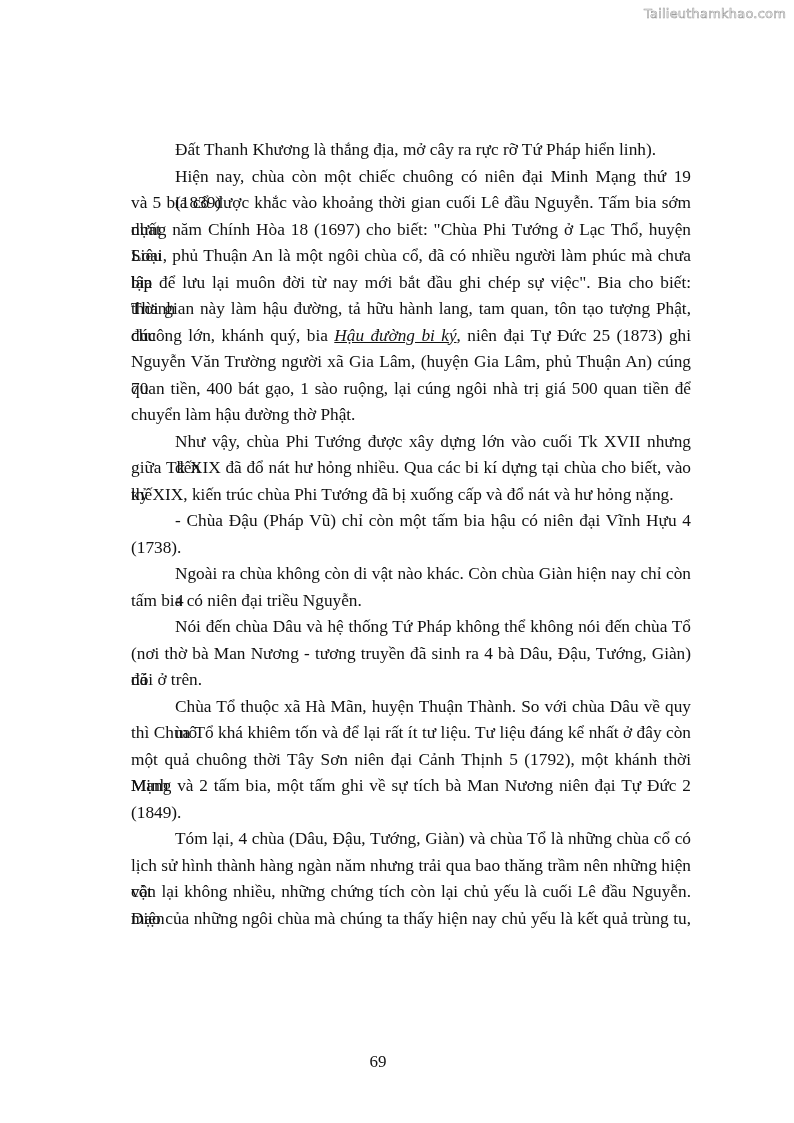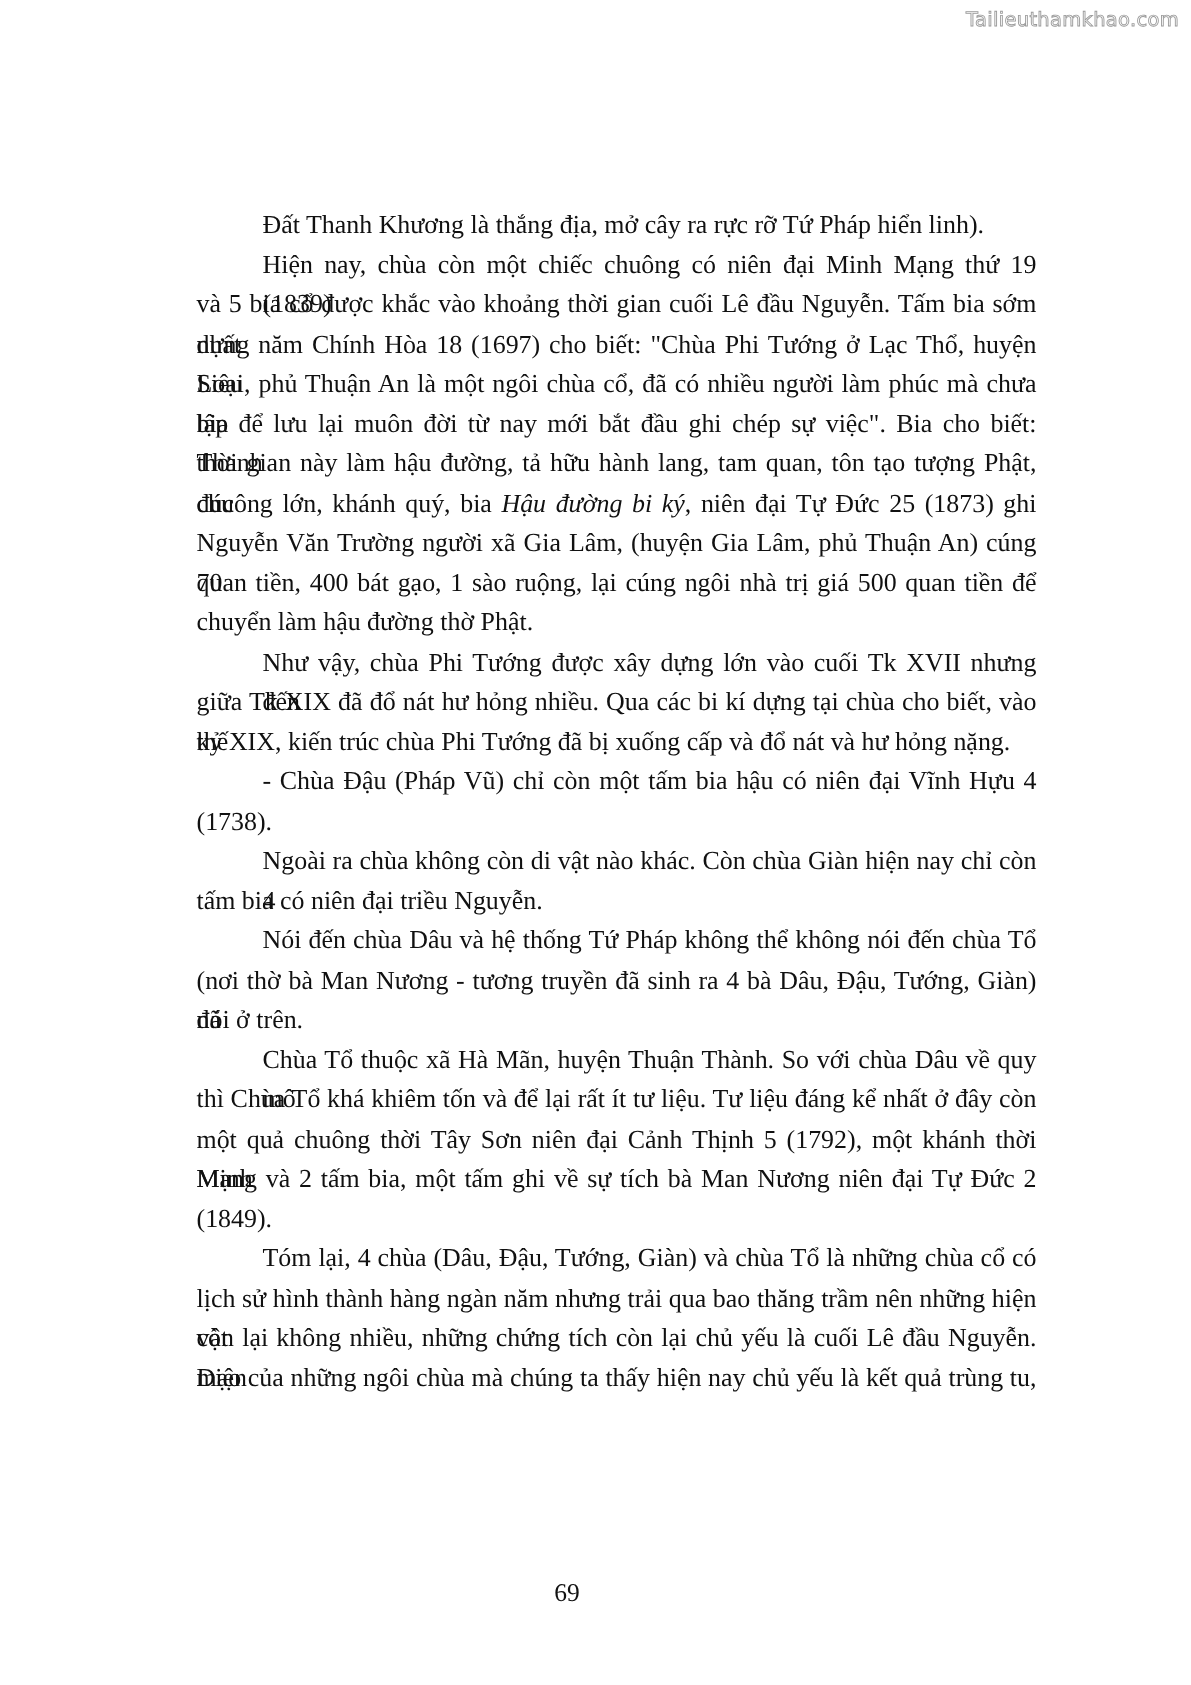--- a/index.html
+++ b/index.html
@@ -16,21 +16,21 @@
     font-family: "Liberation Serif", serif; font-size: 17.3px;
     line-height: 26.5px; color: #111111; margin-top: 26px;
   }
   .line { display: block; white-space: nowrap; height: 26.5px; }
   .just { text-align: justify; text-align-last: justify; white-space: normal; }
   .indent { padding-left: 44px; }
   .page-number {
     position: absolute; top: 1052px; left: 0; width: 756px; text-align: center;
     font-family: "Liberation Serif", serif; font-size: 17px; color: #111;
   }
-  i { font-style: italic; }
+  i { font-style: italic; text-decoration: underline; }
 </style>
 </head>
 <body>
 
 <div class="watermark">Tailieuthamkhao.com</div>
 
 <div class="page" id="body">
     <span class="line indent">Đất Thanh Khương là thắng địa, mở cây ra rực rỡ Tứ Pháp hiển linh).</span>
     <span class="line indent just">Hiện nay, chùa còn một chiếc chuông có niên đại Minh Mạng thứ 19 (1839)</span>
     <span class="line just">và 5 bia cổ được khắc vào khoảng thời gian cuối Lê đầu Nguyễn. Tấm bia sớm nhất</span>

